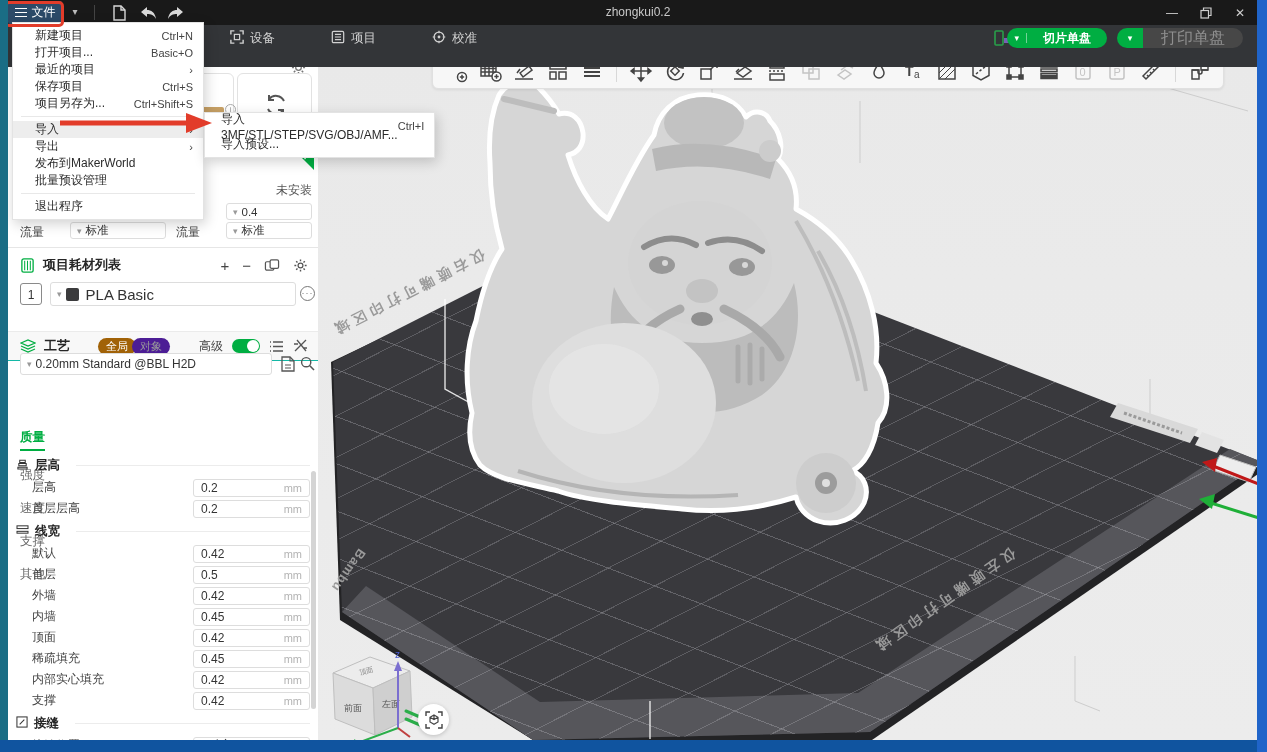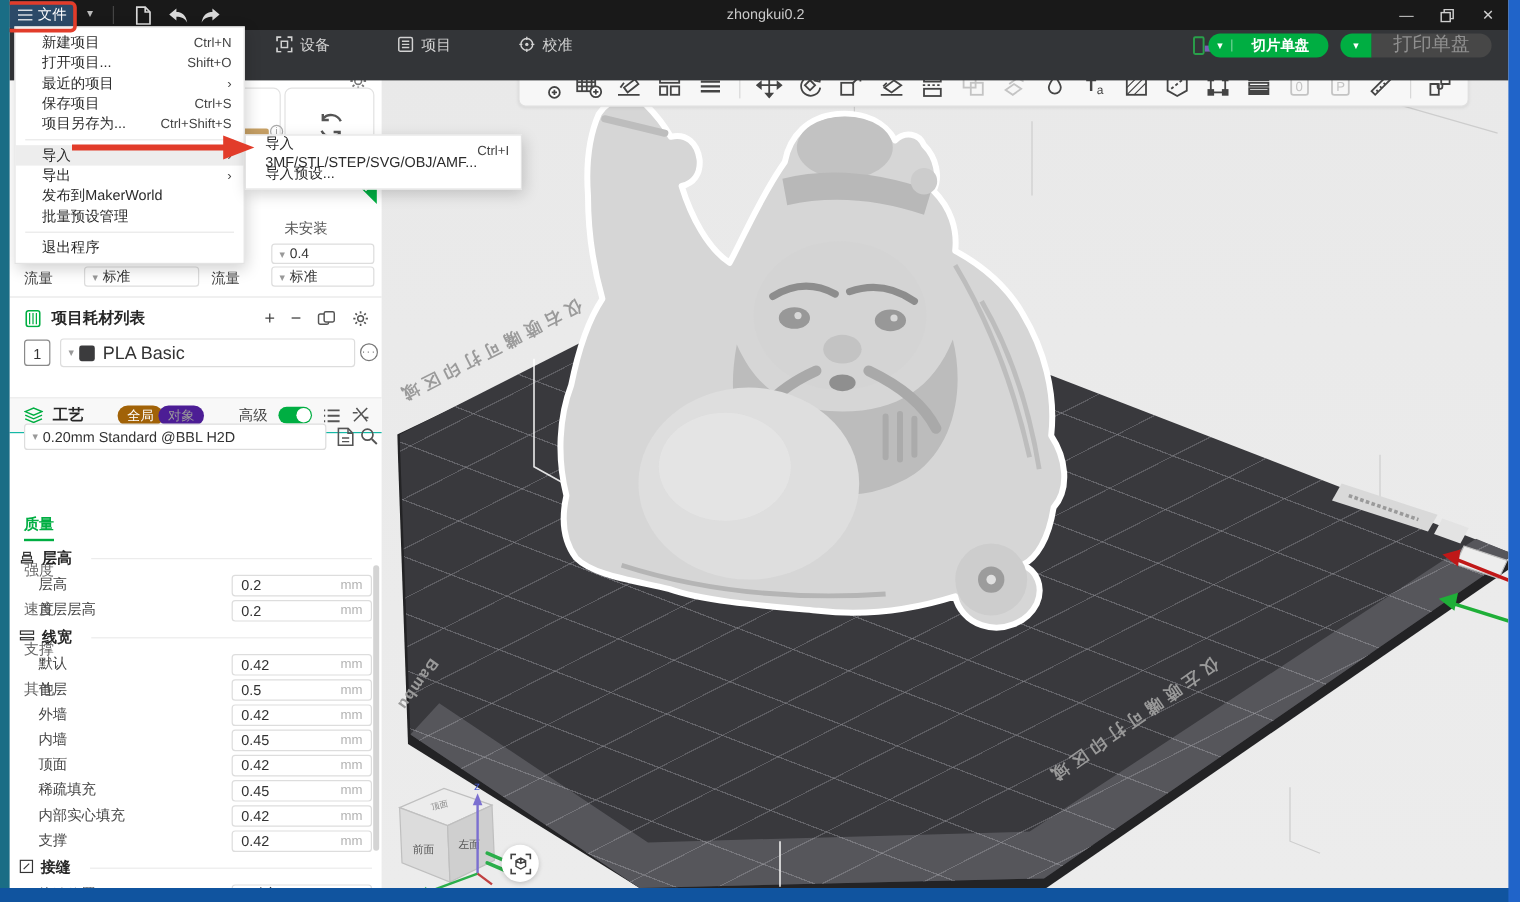--- a/index.html
+++ b/index.html
@@ -206,21 +206,21 @@
     <svg class="abs" style="left:25px; top:18px" width="26" height="26" viewBox="0 0 26 26">
         <path d="M21 9a9 9 0 0 0-15-2" fill="none" stroke="#555" stroke-width="2"></path>
         <path d="M6 3v5h5" fill="none" stroke="#555" stroke-width="2"></path>
         <path d="M5 17a9 9 0 0 0 15 2" fill="none" stroke="#555" stroke-width="2"></path>
         <path d="M20 23v-5h-5" fill="none" stroke="#555" stroke-width="2"></path>
       </svg>
   </div>
   <div class="badge-corner" style="left:288px; top:101px">
       <span>✓</span>
     </div>
-  <div class="abs" style="left:229px; top:131px; width:75px; text-align:left; font-size:12px; color:#555">未安装</div>
+  <div class="abs" style="left:229px; top:131px; width:75px; text-align:right; font-size:12px; color:#555">未安装</div>
 
   <div class="exrow" style="left:12px; top:154px">
     <span>直径</span>
     </div>
   <div class="combo abs" style="left:62px; top:152px; width:96px; height:17px">
     <span class="cv">▾</span>
       <span>0.4</span>
     </div>
   <div class="exrow" style="left:168px; top:154px">
     <span>直径</span>
@@ -647,21 +647,21 @@
   </div>
 </div>
 
 <div id="menu">
     <div class="mitem">
       <span>新建项目</span>
       <span class="ms">Ctrl+N</span>
     </div>
     <div class="mitem">
       <span>打开项目...</span>
-      <span class="ms">Shift+O</span>
+      <span class="ms">Basic+O</span>
     </div>
     <div class="mitem">
       <span>最近的项目</span>
       <span class="ms">›</span>
     </div>
     <div class="mitem">
       <span>保存项目</span>
       <span class="ms">Ctrl+S</span>
     </div>
     <div class="mitem">

